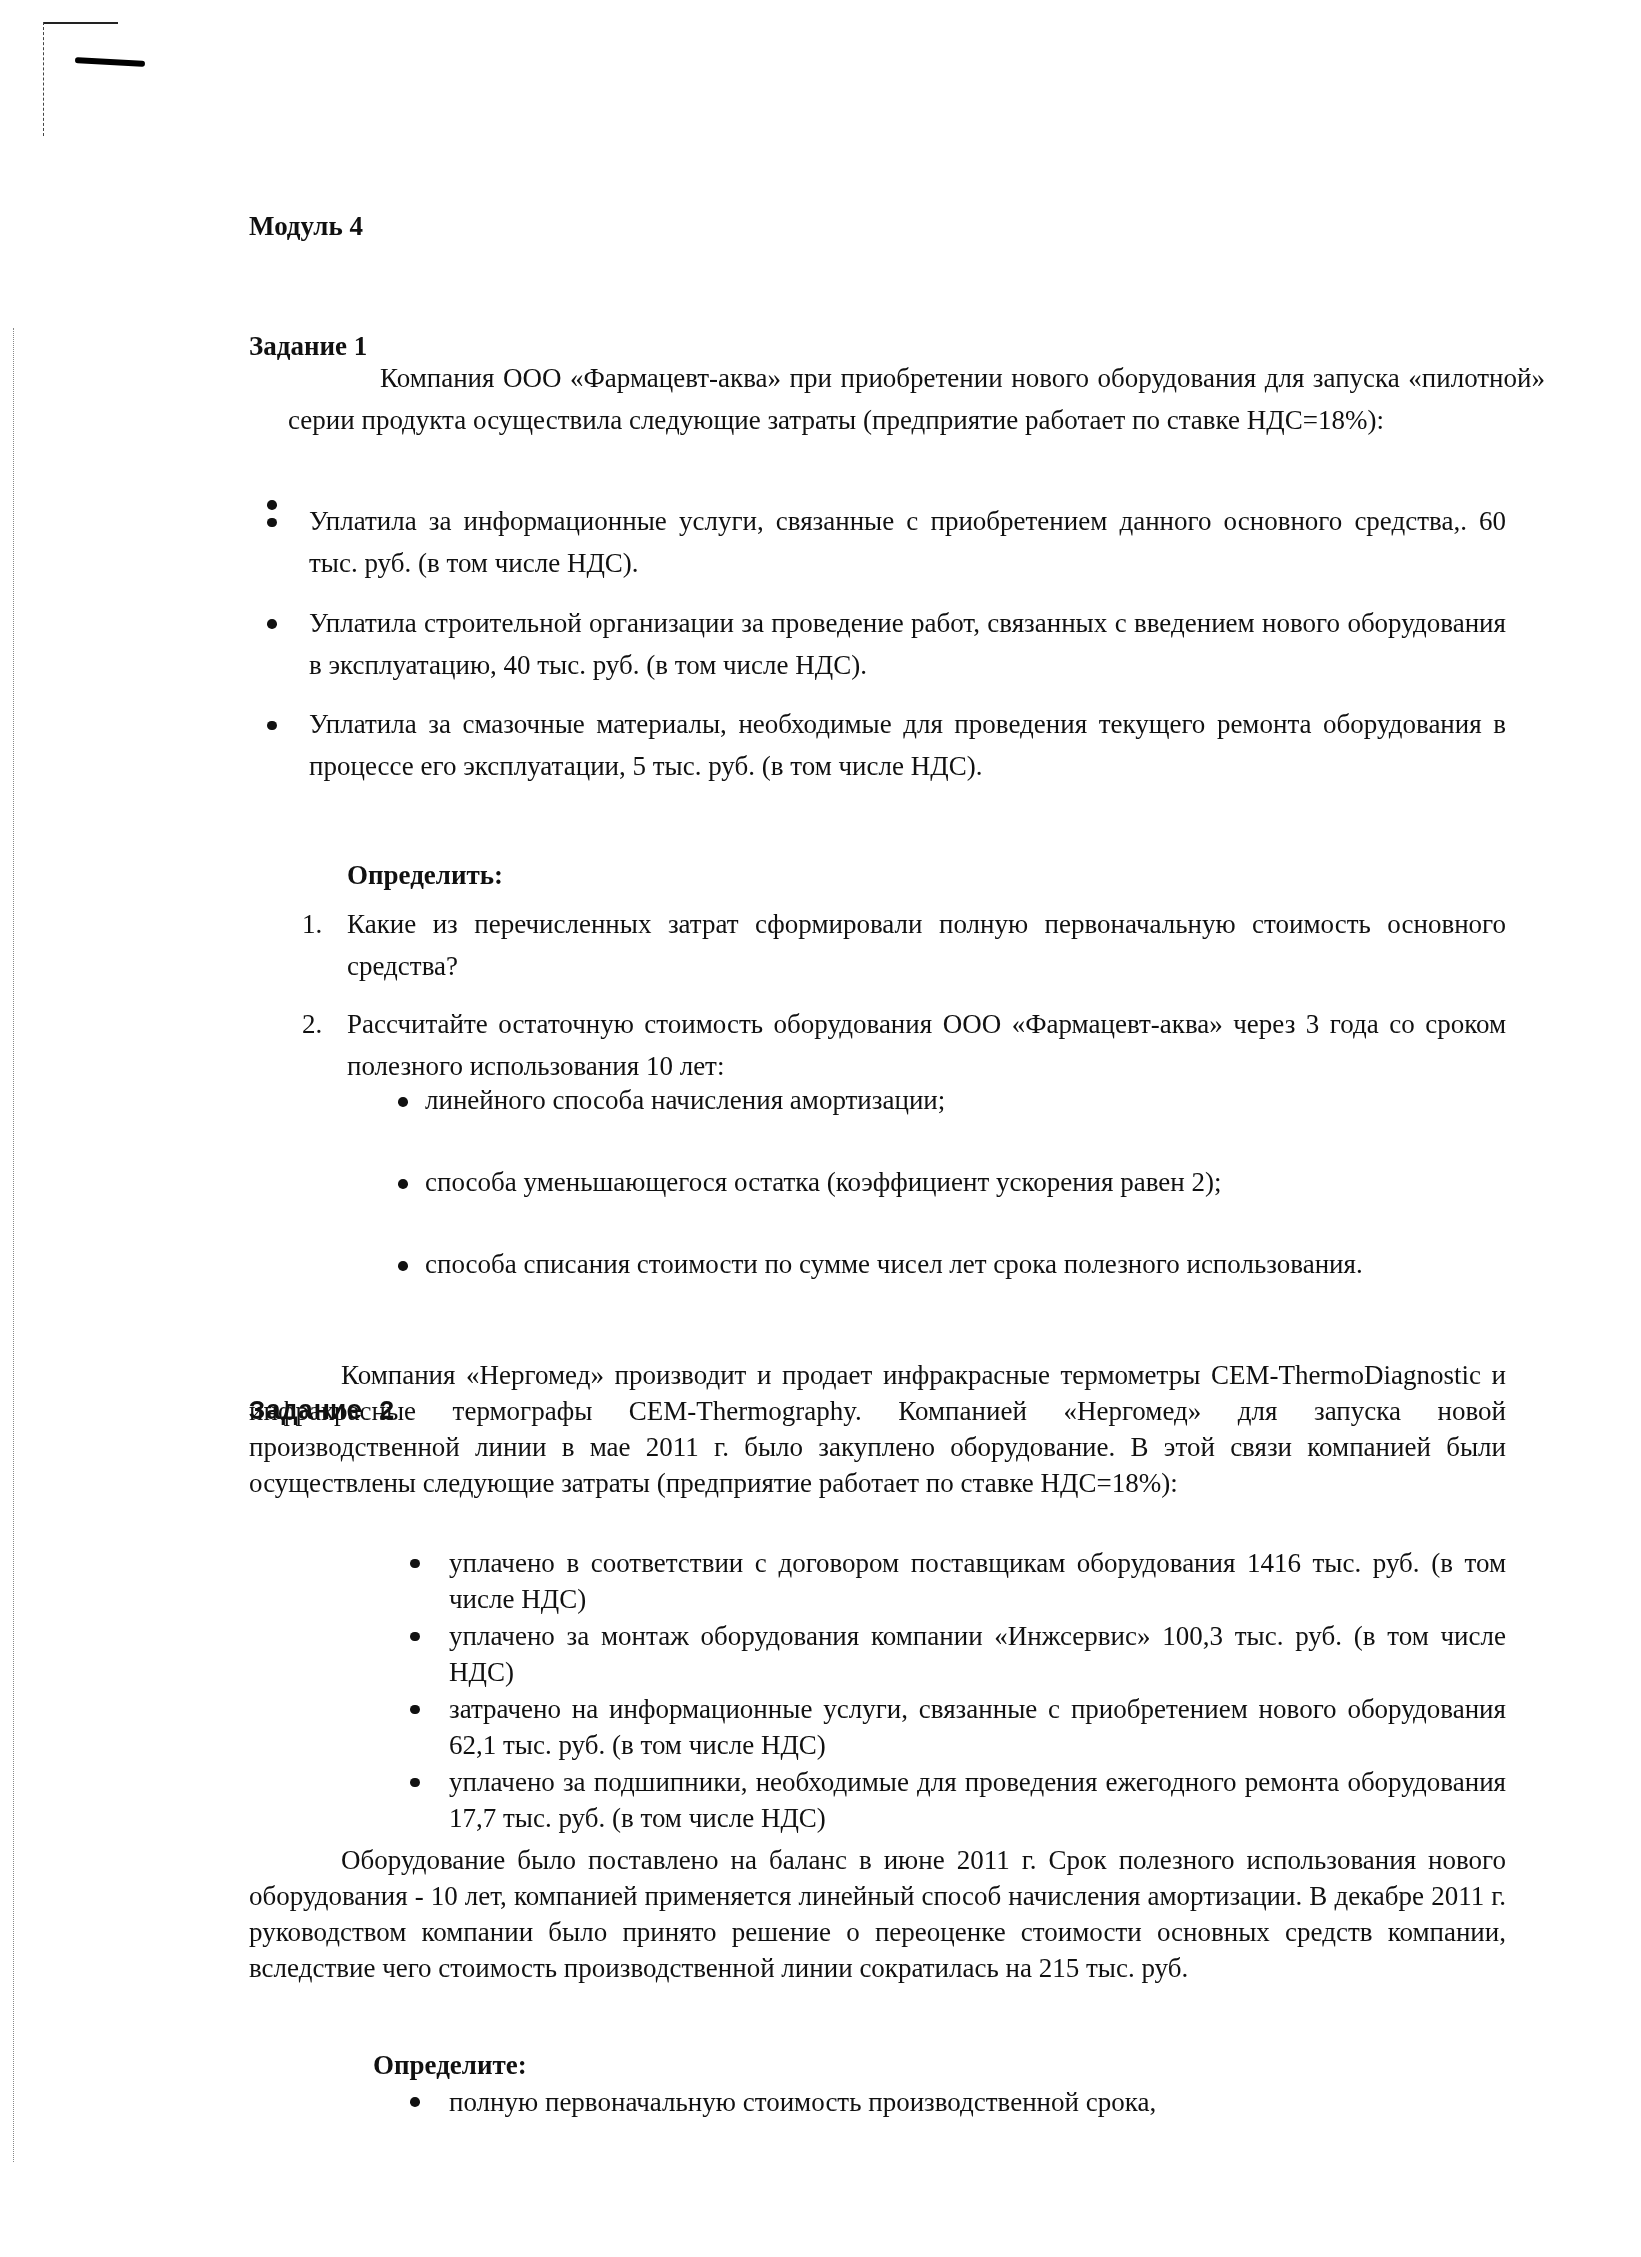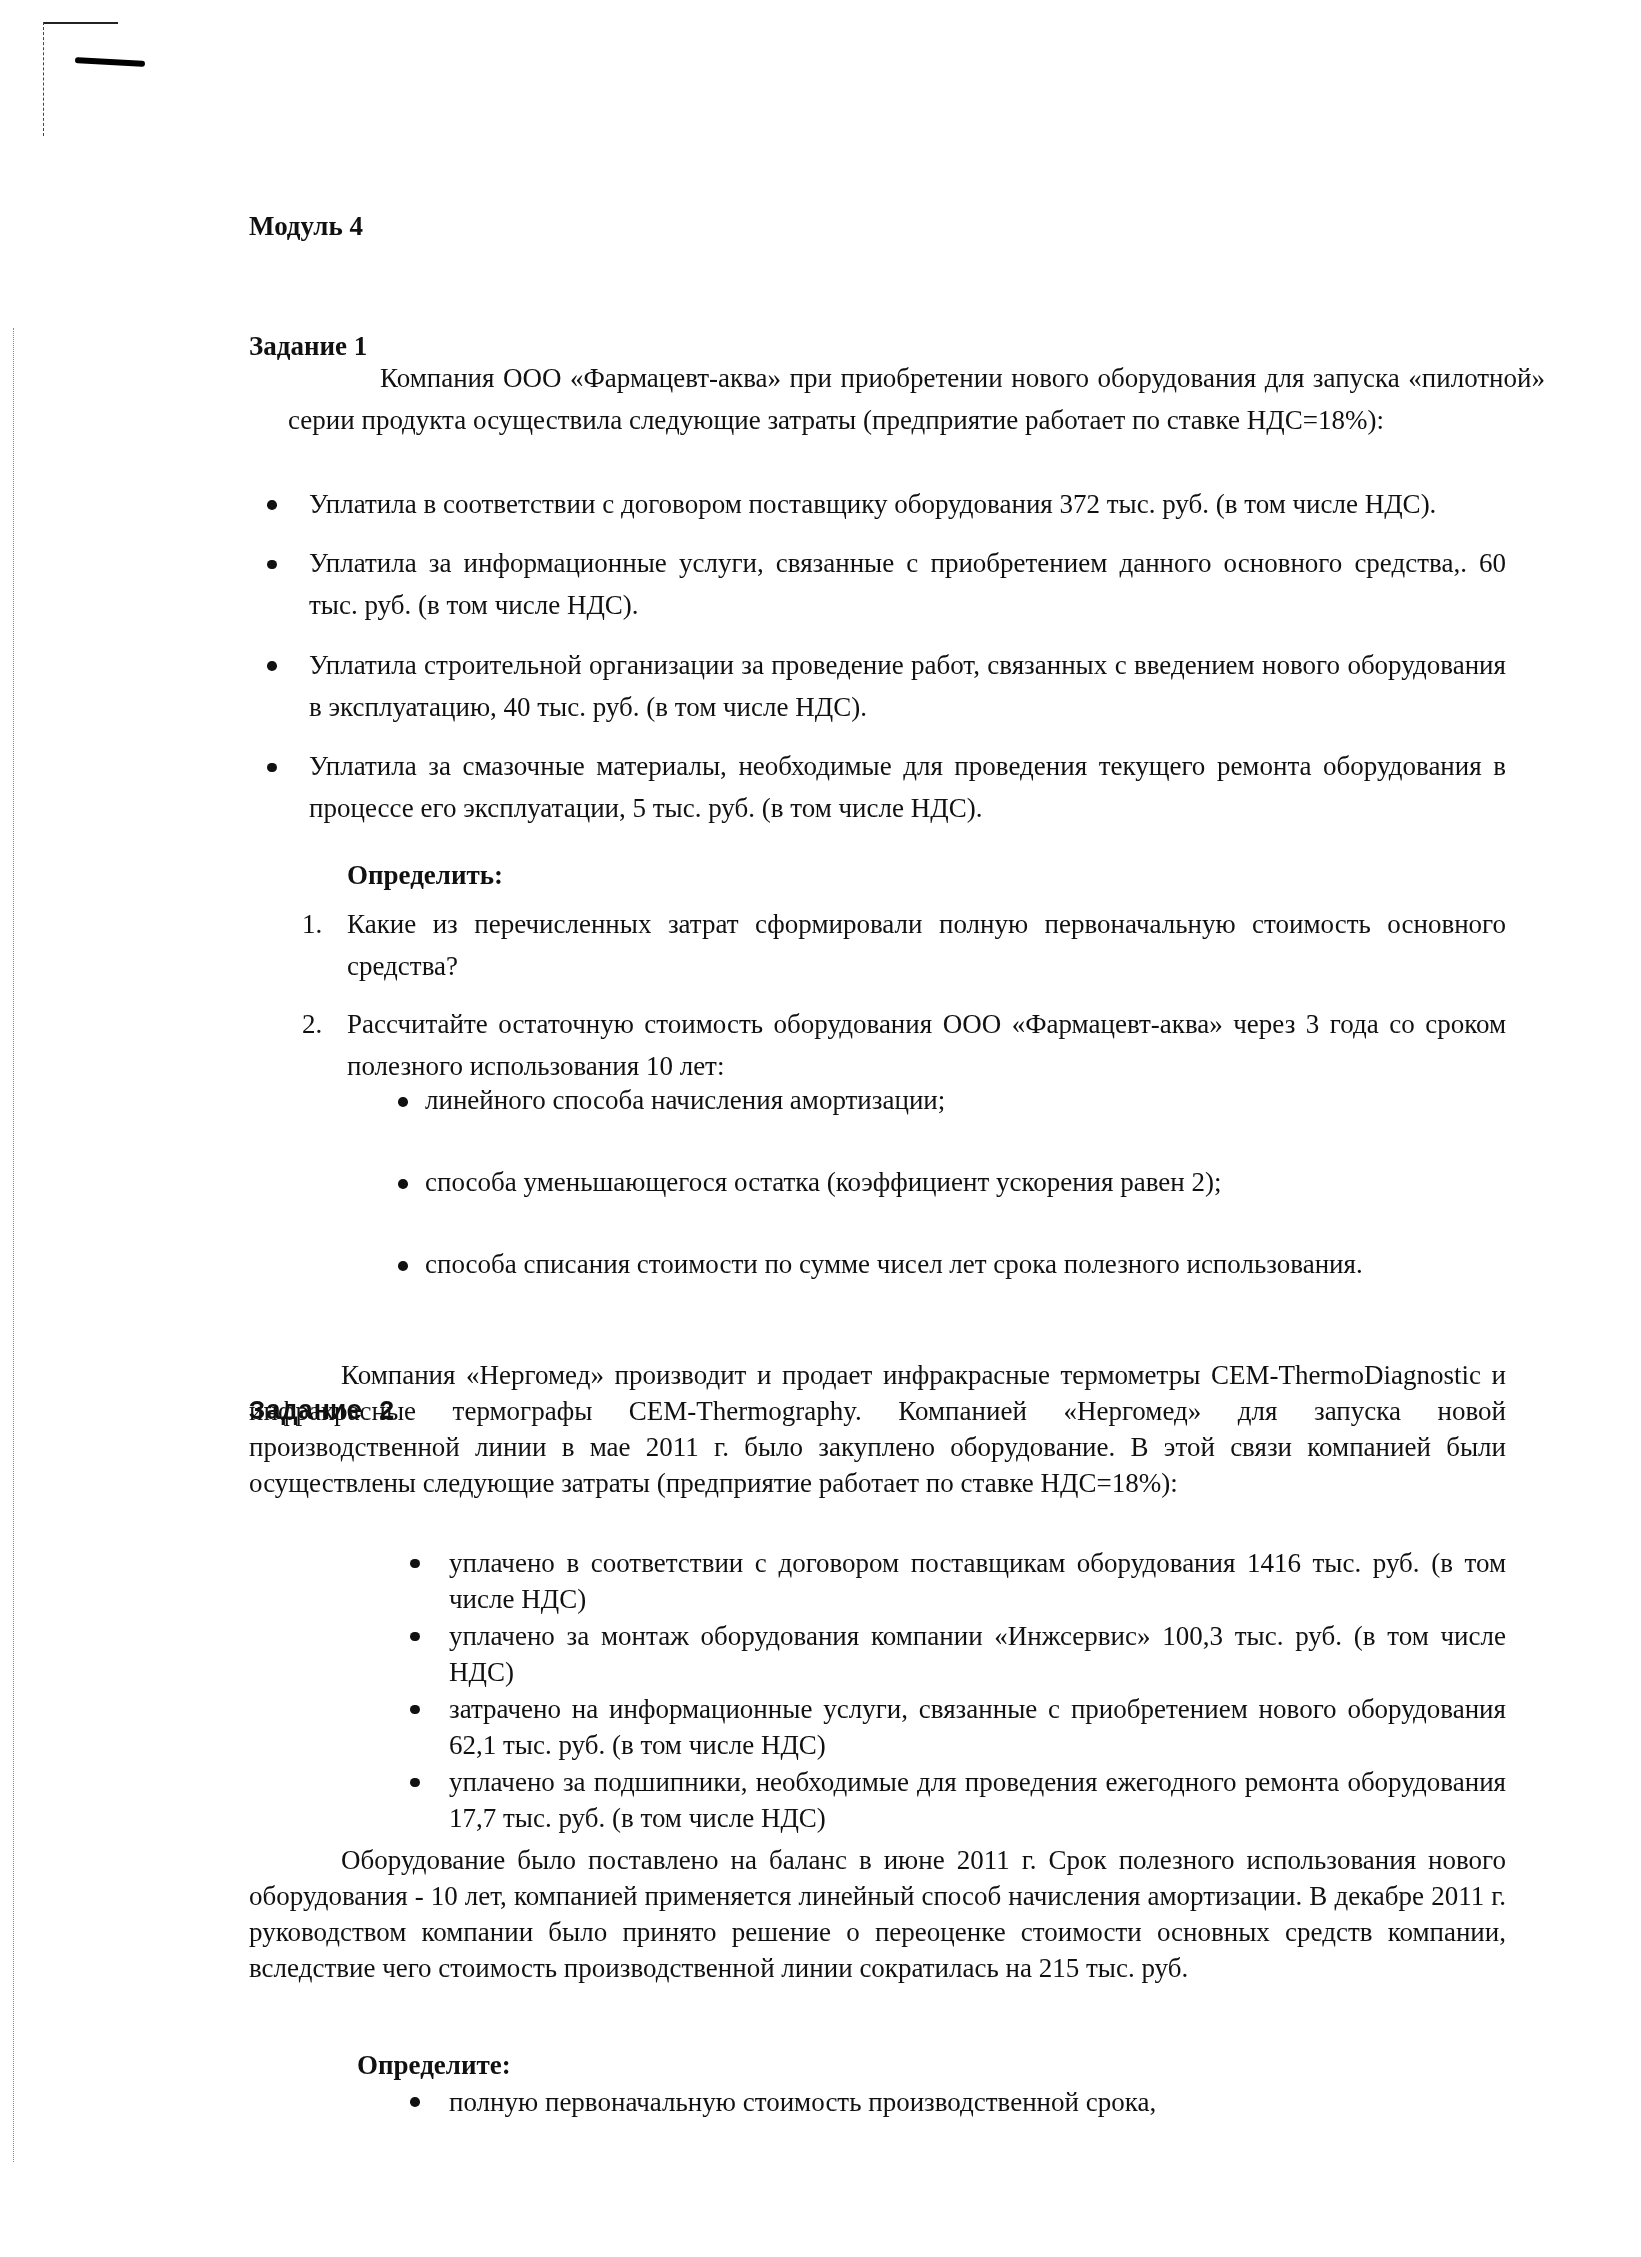--- a/index.html
+++ b/index.html
@@ -82,41 +82,41 @@
     }
 
     .sub-bullets { left: 176px; top: 1079px; width: 1081px; }
     .sub-bullets li { margin-bottom: 17.4px; }
     .sub-bullets li .dot { left: -27px; top: 18.3px; }
 
     .t2-bullets { left: 200px; top: 1545px; width: 1057px; line-height: 36px; }
     .t2-bullets li { margin-bottom: 1px; }
     .t2-bullets li .dot { left: -39px; top: 13.5px; }
 
-    .determine-2 { left: 108px; top: 2044px; }
+    .determine-2 { left: 124px; top: 2044px; }
     .t2-determine-bullets { left: 200px; top: 2081px; width: 1057px; }
     .t2-determine-bullets li .dot { left: -39px; top: 16.4px; }
   </style>
 </head>
 <body>
 
 <div class="scan-corner-h"></div>
 <div class="scan-corner-v"></div>
 <div class="scan-stroke"></div>
 <div class="scan-margin"></div>
 
 <div class="page">
 
   <div class="heading" style="top:205px;">Модуль 4</div>
 
   <div class="heading" style="top:325px;">Задание 1</div>
   <div class="para" style="top:357px;margin-left:39px;">Компания ООО «Фармацевт-аква» при приобретении нового оборудования для запуска «пилотной» серии  продукта осуществила следующие затраты (предприятие работает по ставке НДС=18%):</div>
 
   <ul class="bullet-list t1-bullets">
-    <li><span class="dot"></span><span>Уплатила в соответствии с договором поставщику оборудования 372 тыс. руб. (в том числе НДС).</span></li>
+    <li><span class="dot"></span></li>
     <li><span class="dot"></span><span>Уплатила за информационные услуги, связанные с приобретением данного основного средства,. 60 тыс. руб. (в том числе НДС).</span></li>
     <li><span class="dot"></span><span>Уплатила строительной организации за проведение работ, связанных с введением нового оборудования в эксплуатацию, 40 тыс. руб. (в том числе НДС).</span></li>
     <li><span class="dot"></span><span>Уплатила за смазочные материалы, необходимые для проведения текущего ремонта оборудования в процессе его эксплуатации, 5 тыс.  руб. (в том числе НДС).</span></li>
   </ul>
 
   <div class="heading determine-1">Определить:</div>
 
   <ol class="bullet-list num-list">
     <li><span class="num">1.</span><span>Какие из перечисленных затрат сформировали полную первоначальную стоимость основного средства?</span></li>
     <li><span class="num">2.</span><span>Рассчитайте остаточную стоимость оборудования ООО «Фармацевт-аква» через 3 года со сроком полезного использования 10 лет:</span></li>

